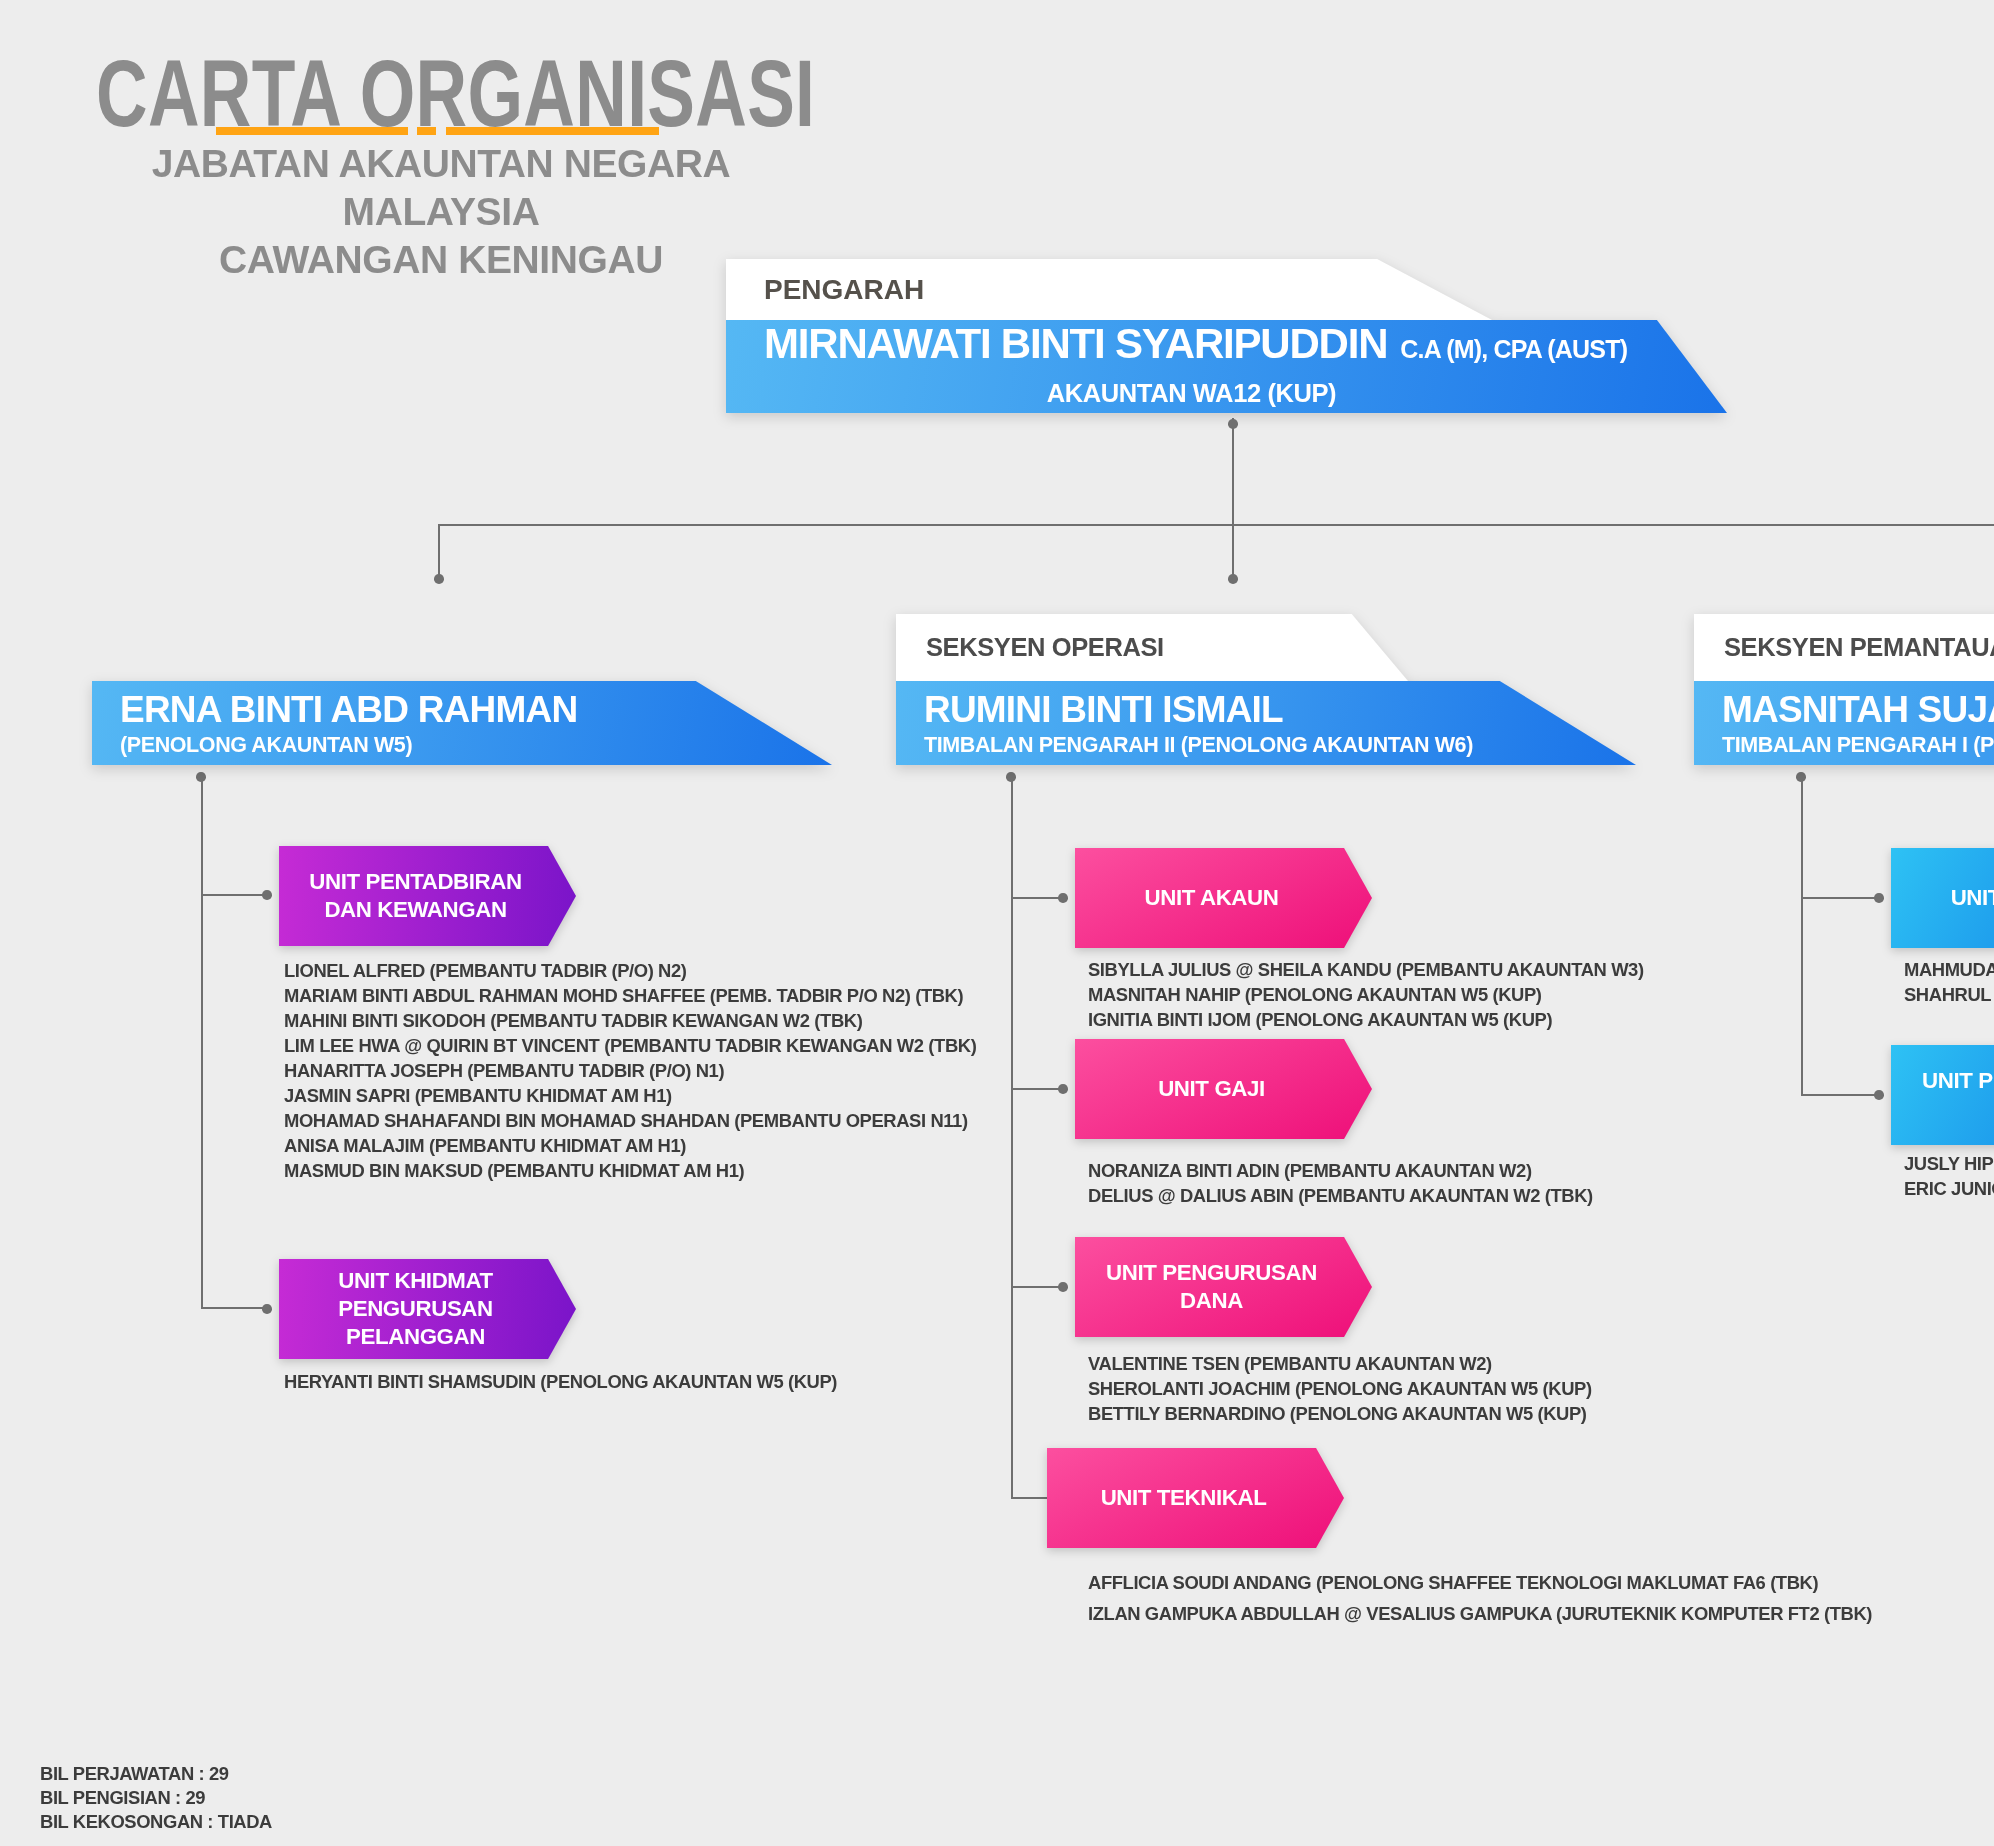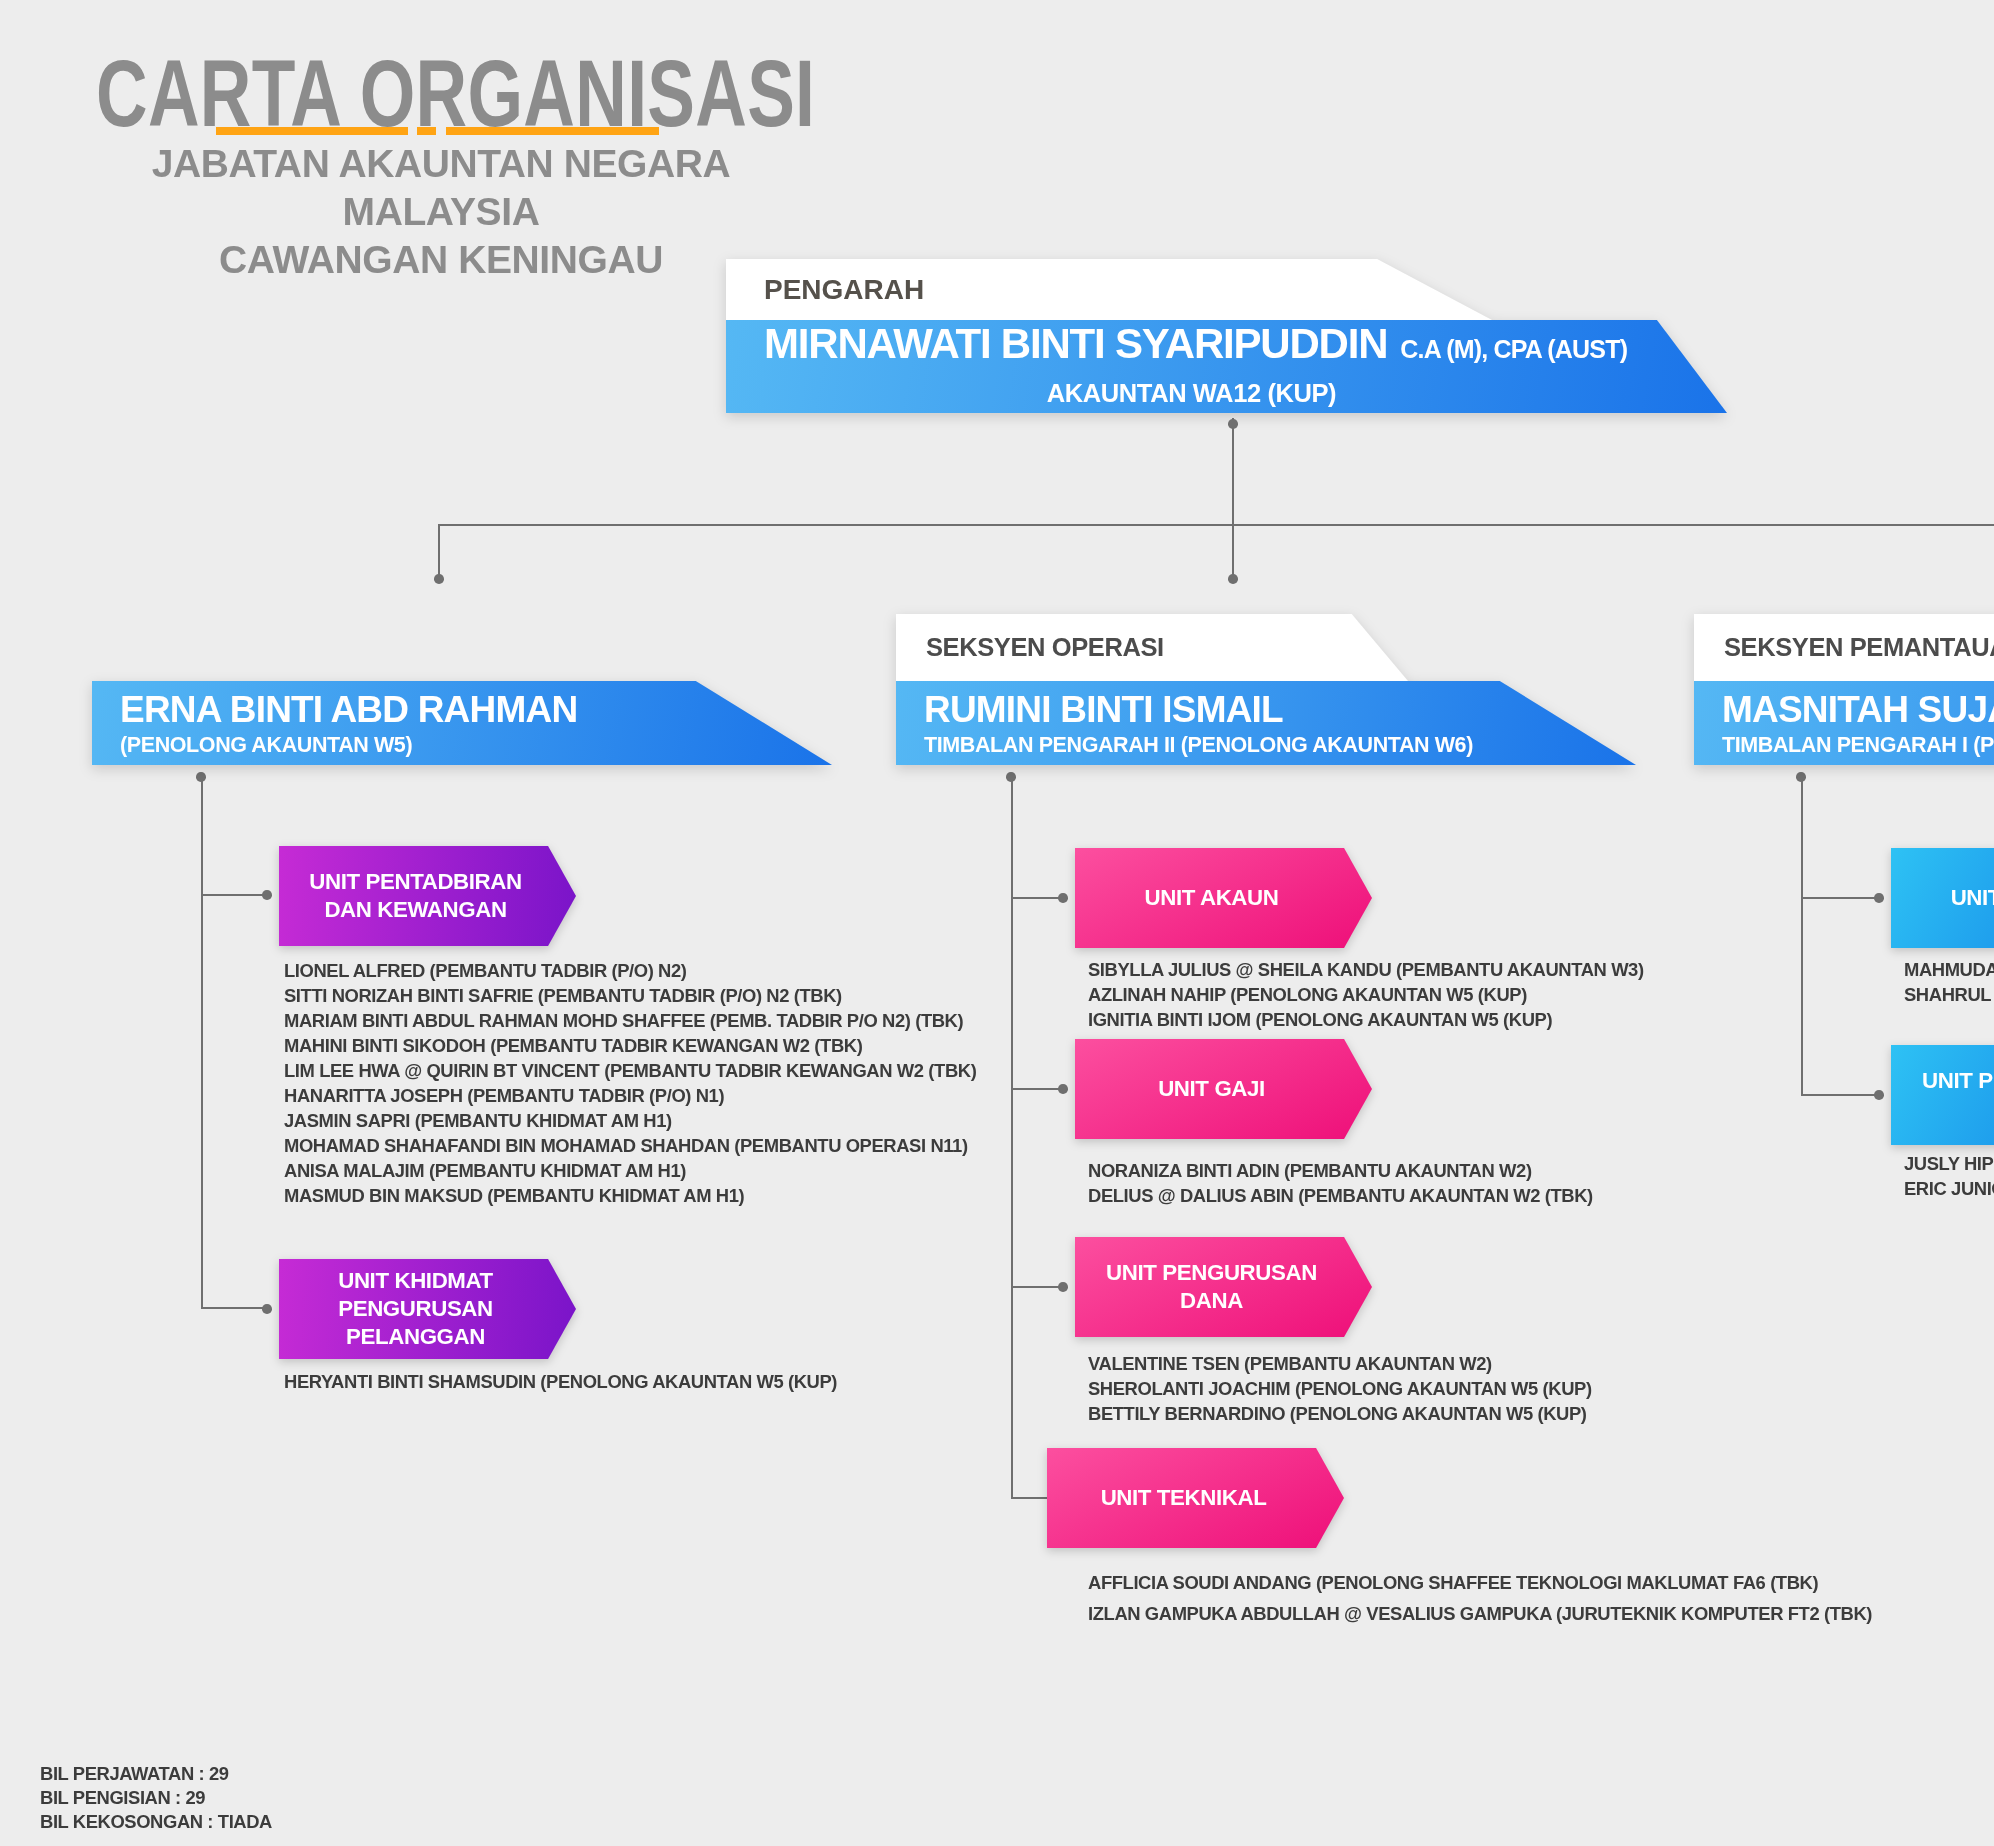--- a/index.html
+++ b/index.html
@@ -168,21 +168,20 @@
     <div class="sec-name">MASNITAH SUJAREE</div>
     <div class="sec-pos">TIMBALAN PENGARAH I (PENOLONG AKAUNTAN W6)</div>
   </div>
 </div>
 
 <div class="abs unit purple" style="left:279px;top:846px;">
   <div class="unit-shape">UNIT PENTADBIRAN DAN KEWANGAN</div>
 </div>
 <div class="abs staff" style="left:284px;top:958px;">
     <div class="staff-line">LIONEL ALFRED (PEMBANTU TADBIR (P/O) N2)</div>
-    <div class="staff-line">SITTI NORIZAH BINTI SAFRIE (PEMBANTU TADBIR (P/O) N2 (TBK)</div>
     <div class="staff-line">MARIAM BINTI ABDUL RAHMAN MOHD SHAFFEE (PEMB. TADBIR P/O N2) (TBK)</div>
     <div class="staff-line">MAHINI BINTI SIKODOH (PEMBANTU TADBIR KEWANGAN W2 (TBK)</div>
     <div class="staff-line">LIM LEE HWA @ QUIRIN BT VINCENT (PEMBANTU TADBIR KEWANGAN W2 (TBK)</div>
     <div class="staff-line">HANARITTA JOSEPH (PEMBANTU TADBIR (P/O) N1)</div>
     <div class="staff-line">JASMIN SAPRI (PEMBANTU KHIDMAT AM H1)</div>
     <div class="staff-line">MOHAMAD SHAHAFANDI BIN MOHAMAD SHAHDAN (PEMBANTU OPERASI N11)</div>
     <div class="staff-line">ANISA MALAJIM (PEMBANTU KHIDMAT AM H1)</div>
     <div class="staff-line">MASMUD BIN MAKSUD (PEMBANTU KHIDMAT AM H1)</div>
   </div>
 
@@ -191,21 +190,21 @@
 </div>
 <div class="abs staff" style="left:284px;top:1369px;">
     <div class="staff-line">HERYANTI BINTI SHAMSUDIN (PENOLONG AKAUNTAN W5 (KUP)</div>
   </div>
 
 <div class="abs unit pink" style="left:1075px;top:848px;">
   <div class="unit-shape">UNIT AKAUN</div>
 </div>
 <div class="abs staff" style="left:1088px;top:957px;">
     <div class="staff-line">SIBYLLA JULIUS @ SHEILA KANDU (PEMBANTU AKAUNTAN W3)</div>
-    <div class="staff-line">AZLINAH NAHIP (PENOLONG AKAUNTAN W5 (KUP)</div>
+    <div class="staff-line">MASNITAH NAHIP (PENOLONG AKAUNTAN W5 (KUP)</div>
     <div class="staff-line">IGNITIA BINTI IJOM (PENOLONG AKAUNTAN W5 (KUP)</div>
   </div>
 
 <div class="abs unit pink" style="left:1075px;top:1039px;">
   <div class="unit-shape">UNIT GAJI</div>
 </div>
 <div class="abs staff" style="left:1088px;top:1158px;">
     <div class="staff-line">NORANIZA BINTI ADIN (PEMBANTU AKAUNTAN W2)</div>
     <div class="staff-line">DELIUS @ DALIUS ABIN (PEMBANTU AKAUNTAN W2 (TBK)</div>
   </div>

